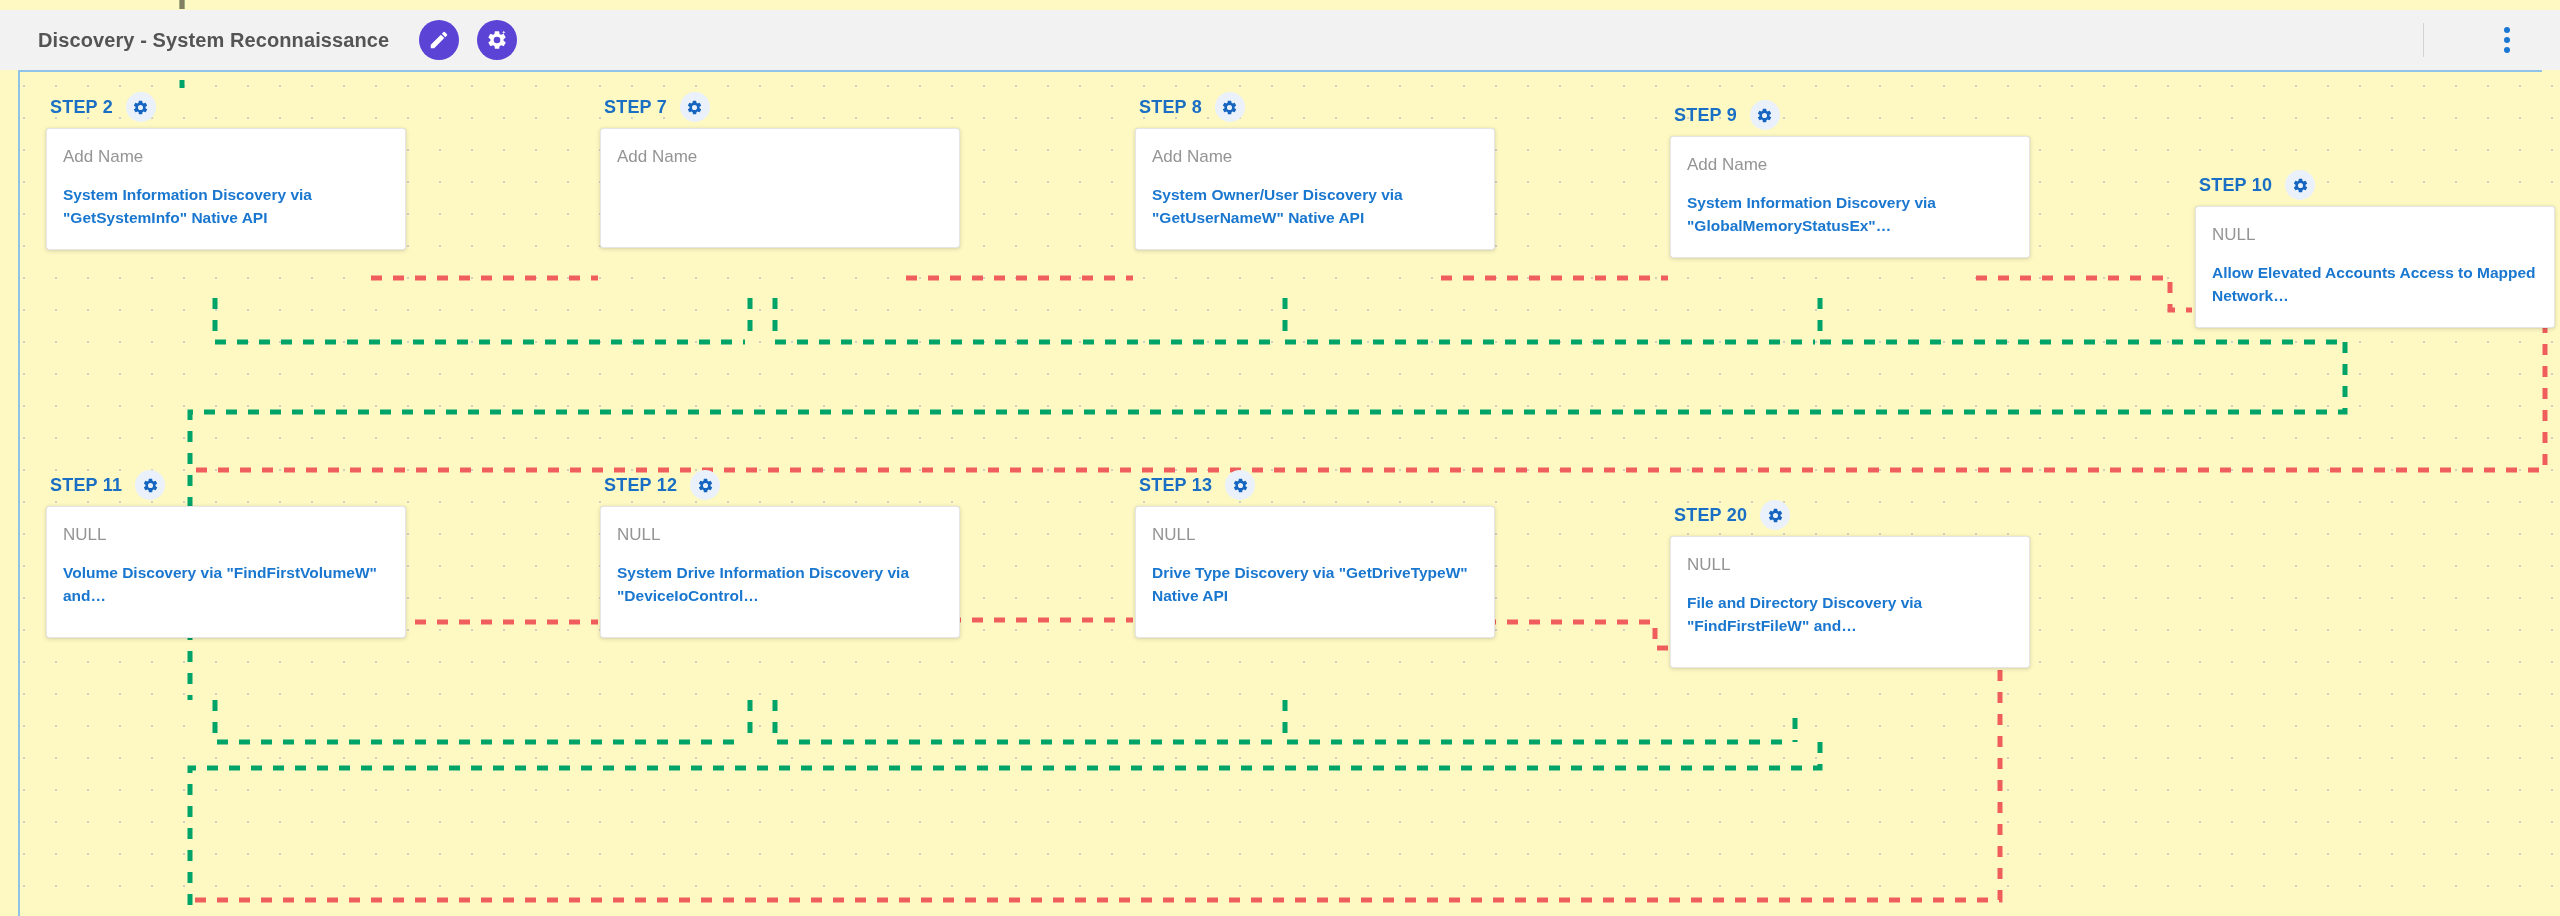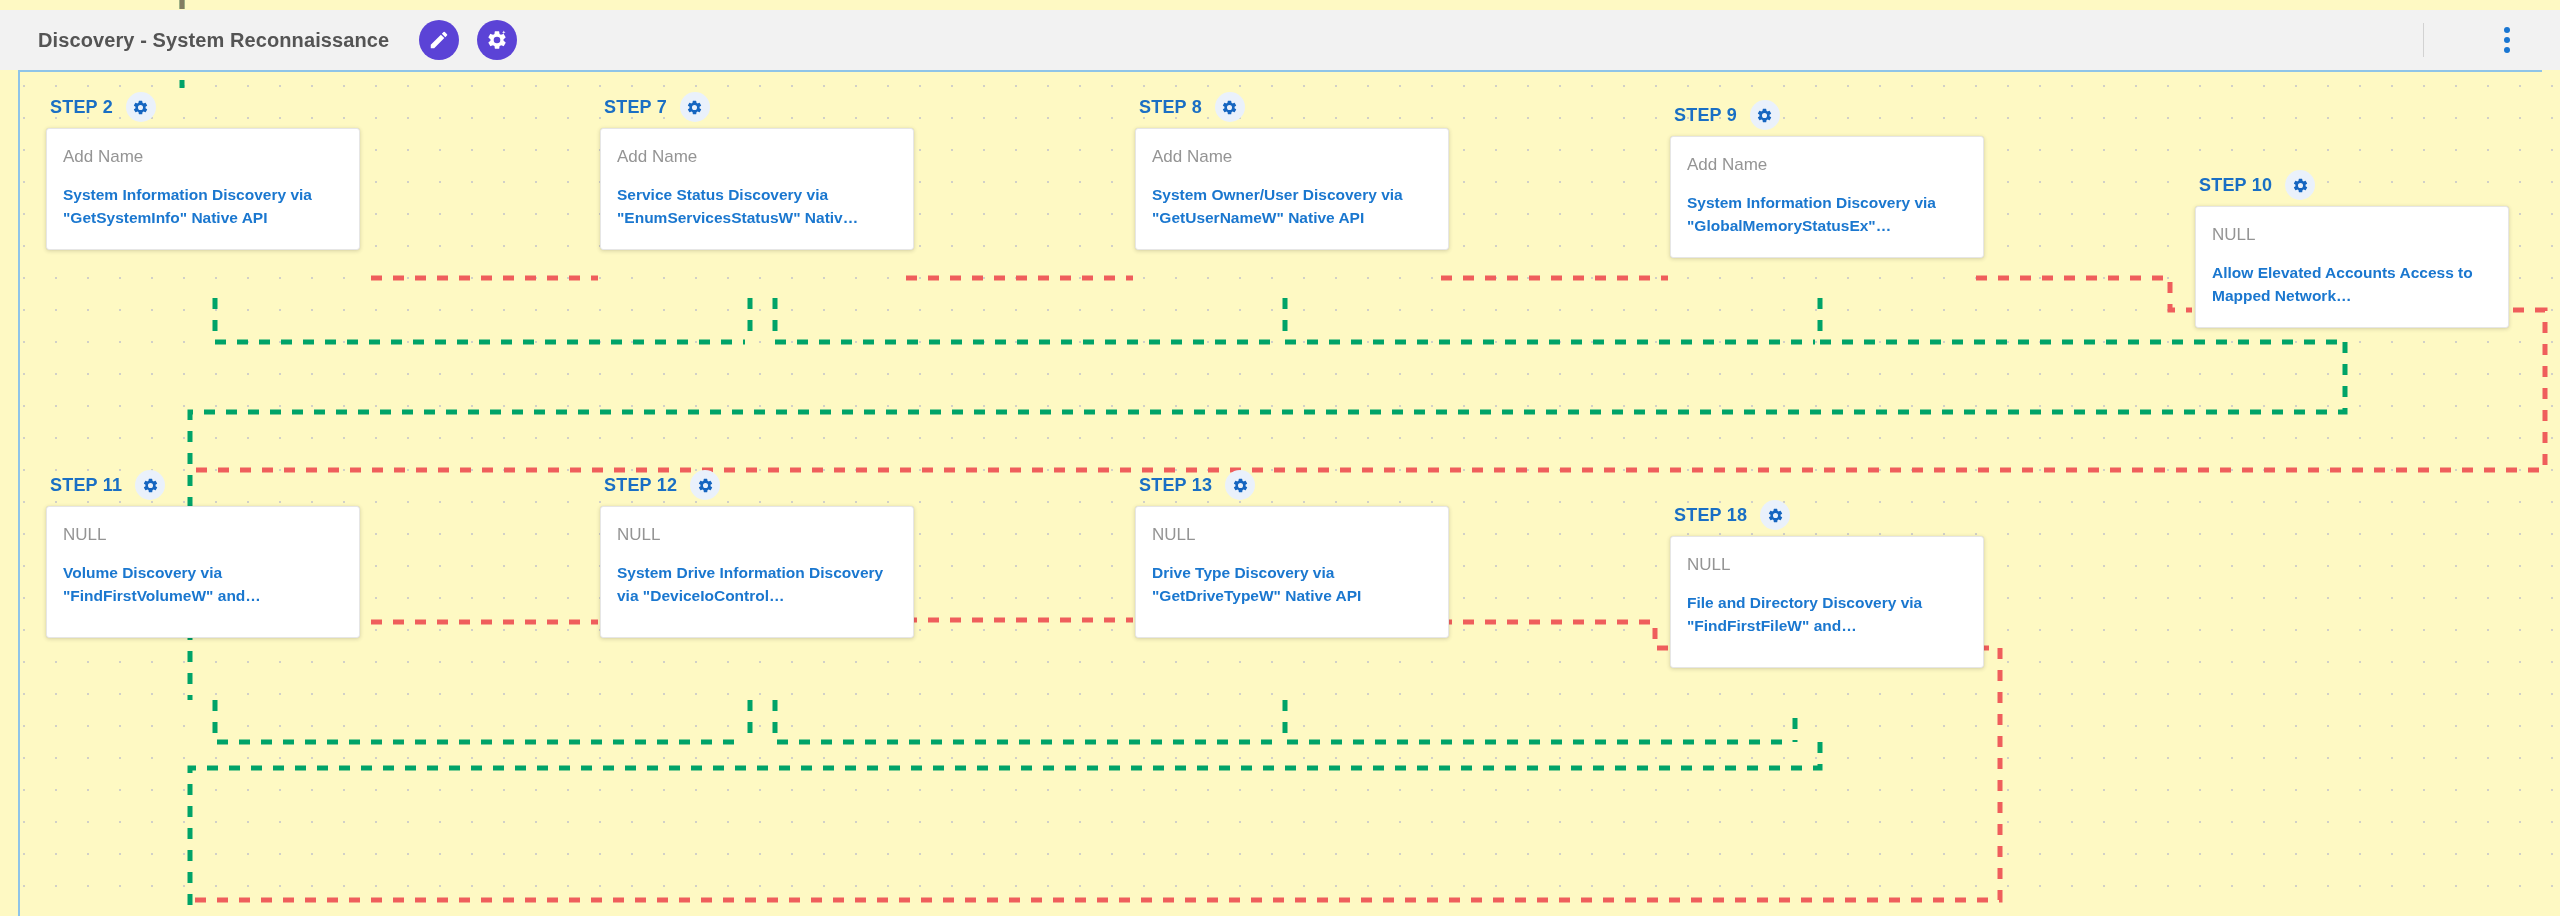--- a/index.html
+++ b/index.html
@@ -124,21 +124,21 @@
     border-radius: 50%;
     background: #eaf1fb;
     border: none;
     display: flex; align-items: center; justify-content: center;
     cursor: pointer;
     flex: 0 0 auto;
   }
   .gear-btn svg { width: 17px; height: 17px; fill: #1565c0; }
 
   .card {
-    width: 314px;
+    width: 360px;
     min-height: 120px;
     background: #ffffff;
     border-radius: 3px;
     border: 1px solid #e6e6e6;
     box-shadow: 0 1px 4px rgba(0,0,0,.16), 0 0 1px rgba(0,0,0,.10);
     padding: 18px 16px 20px 16px;
     cursor: pointer;
   }
   .card-name {
     font-size: 17px;
@@ -261,21 +261,20 @@
       <button class="gear-btn">
         <span style="display:flex">
           <svg viewBox="0 0 24 24">
               <path d="M19.14 12.94a7.07 7.07 0 0 0 .06-.94 7.07 7.07 0 0 0-.06-.94l2.03-1.58a.5.5 0 0 0 .12-.62l-1.92-3.32a.49.49 0 0 0-.6-.22l-2.39.96a7.06 7.06 0 0 0-1.62-.94l-.36-2.54a.5.5 0 0 0-.5-.42h-3.84a.5.5 0 0 0-.49.42l-.36 2.54c-.59.24-1.13.56-1.62.94l-2.39-.96a.49.49 0 0 0-.6.22L2.74 8.86a.5.5 0 0 0 .12.62l2.03 1.58a7.07 7.07 0 0 0 0 1.88l-2.03 1.58a.5.5 0 0 0-.12.62l1.92 3.32c.12.22.38.3.6.22l2.39-.96c.5.38 1.03.7 1.62.94l.36 2.54c.4.24.25.42.49.42h3.84c.25 0 .46-.18.5-.42l.36-2.54c.59-.24 1.12-.56 1.62-.94l2.39.96c.22.08.48 0 .6-.22l1.92-3.32a.5.5 0 0 0-.12-.62l-2.03-1.58zM12 15.6A3.6 3.6 0 1 1 12 8.4a3.6 3.6 0 0 1 0 7.2z"></path>
             </svg>
         </span>
       </button>
     </div>
     <div class="card">
       <div class="card-name">Add Name</div>
-      <div class="card-desc">Service Status Discovery via "EnumServicesStatusW" Nativ…</div>
     </div>
   </div>
 
   <div class="step" style="left:1135px; top:92px;">
     <div class="step-head">
       <span class="step-label">STEP 8</span>
       <button class="gear-btn">
         <span style="display:flex">
           <svg viewBox="0 0 24 24">
               <path d="M19.14 12.94a7.07 7.07 0 0 0 .06-.94 7.07 7.07 0 0 0-.06-.94l2.03-1.58a.5.5 0 0 0 .12-.62l-1.92-3.32a.49.49 0 0 0-.6-.22l-2.39.96a7.06 7.06 0 0 0-1.62-.94l-.36-2.54a.5.5 0 0 0-.5-.42h-3.84a.5.5 0 0 0-.49.42l-.36 2.54c-.59.24-1.13.56-1.62.94l-2.39-.96a.49.49 0 0 0-.6.22L2.74 8.86a.5.5 0 0 0 .12.62l2.03 1.58a7.07 7.07 0 0 0 0 1.88l-2.03 1.58a.5.5 0 0 0-.12.62l1.92 3.32c.12.22.38.3.6.22l2.39-.96c.5.38 1.03.7 1.62.94l.36 2.54c.4.24.25.42.49.42h3.84c.25 0 .46-.18.5-.42l.36-2.54c.59-.24 1.12-.56 1.62-.94l2.39.96c.22.08.48 0 .6-.22l1.92-3.32a.5.5 0 0 0-.12-.62l-2.03-1.58zM12 15.6A3.6 3.6 0 1 1 12 8.4a3.6 3.6 0 0 1 0 7.2z"></path>
@@ -369,21 +368,21 @@
       </button>
     </div>
     <div class="card tall">
       <div class="card-name">NULL</div>
       <div class="card-desc">Drive Type Discovery via "GetDriveTypeW" Native API</div>
     </div>
   </div>
 
   <div class="step" style="left:1670px; top:500px;">
     <div class="step-head">
-      <span class="step-label">STEP 18</span>
+      <span class="step-label">STEP 20</span>
       <button class="gear-btn">
         <span style="display:flex">
           <svg viewBox="0 0 24 24">
               <path d="M19.14 12.94a7.07 7.07 0 0 0 .06-.94 7.07 7.07 0 0 0-.06-.94l2.03-1.58a.5.5 0 0 0 .12-.62l-1.92-3.32a.49.49 0 0 0-.6-.22l-2.39.96a7.06 7.06 0 0 0-1.62-.94l-.36-2.54a.5.5 0 0 0-.5-.42h-3.84a.5.5 0 0 0-.49.42l-.36 2.54c-.59.24-1.13.56-1.62.94l-2.39-.96a.49.49 0 0 0-.6.22L2.74 8.86a.5.5 0 0 0 .12.62l2.03 1.58a7.07 7.07 0 0 0 0 1.88l-2.03 1.58a.5.5 0 0 0-.12.62l1.92 3.32c.12.22.38.3.6.22l2.39-.96c.5.38 1.03.7 1.62.94l.36 2.54c.4.24.25.42.49.42h3.84c.25 0 .46-.18.5-.42l.36-2.54c.59-.24 1.12-.56 1.62-.94l2.39.96c.22.08.48 0 .6-.22l1.92-3.32a.5.5 0 0 0-.12-.62l-2.03-1.58zM12 15.6A3.6 3.6 0 1 1 12 8.4a3.6 3.6 0 0 1 0 7.2z"></path>
             </svg>
         </span>
       </button>
     </div>
     <div class="card tall">
       <div class="card-name">NULL</div>

